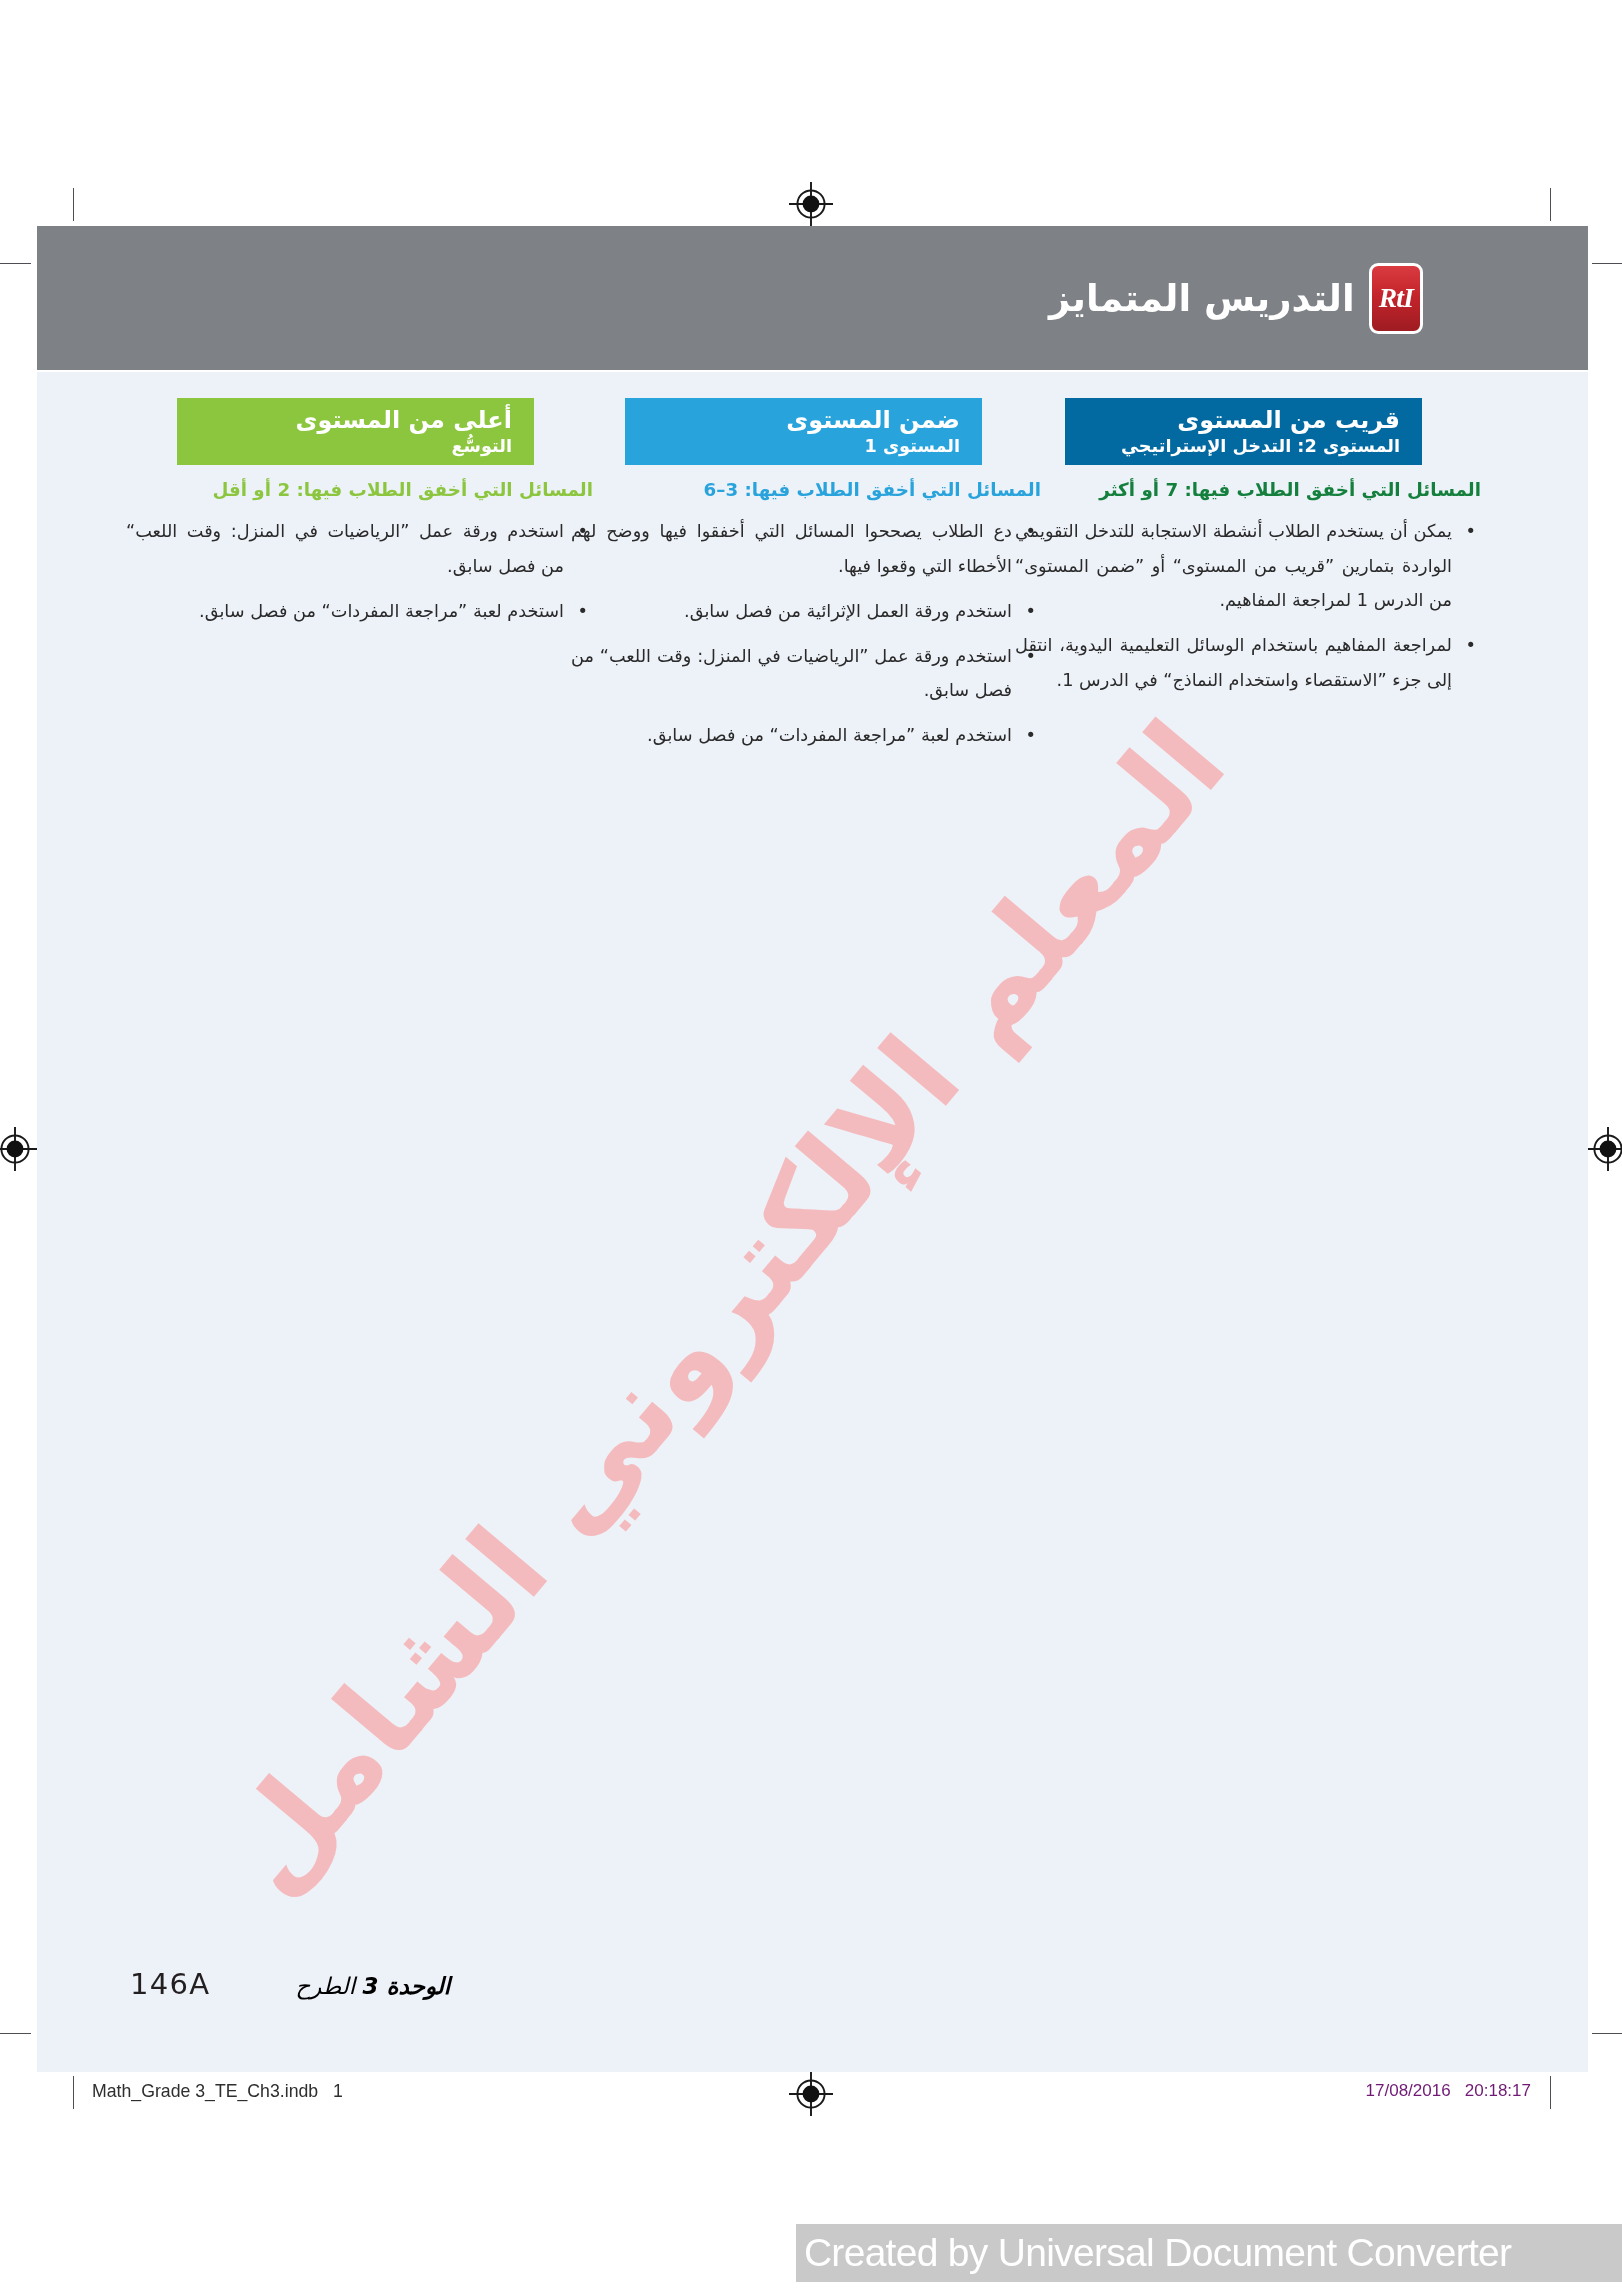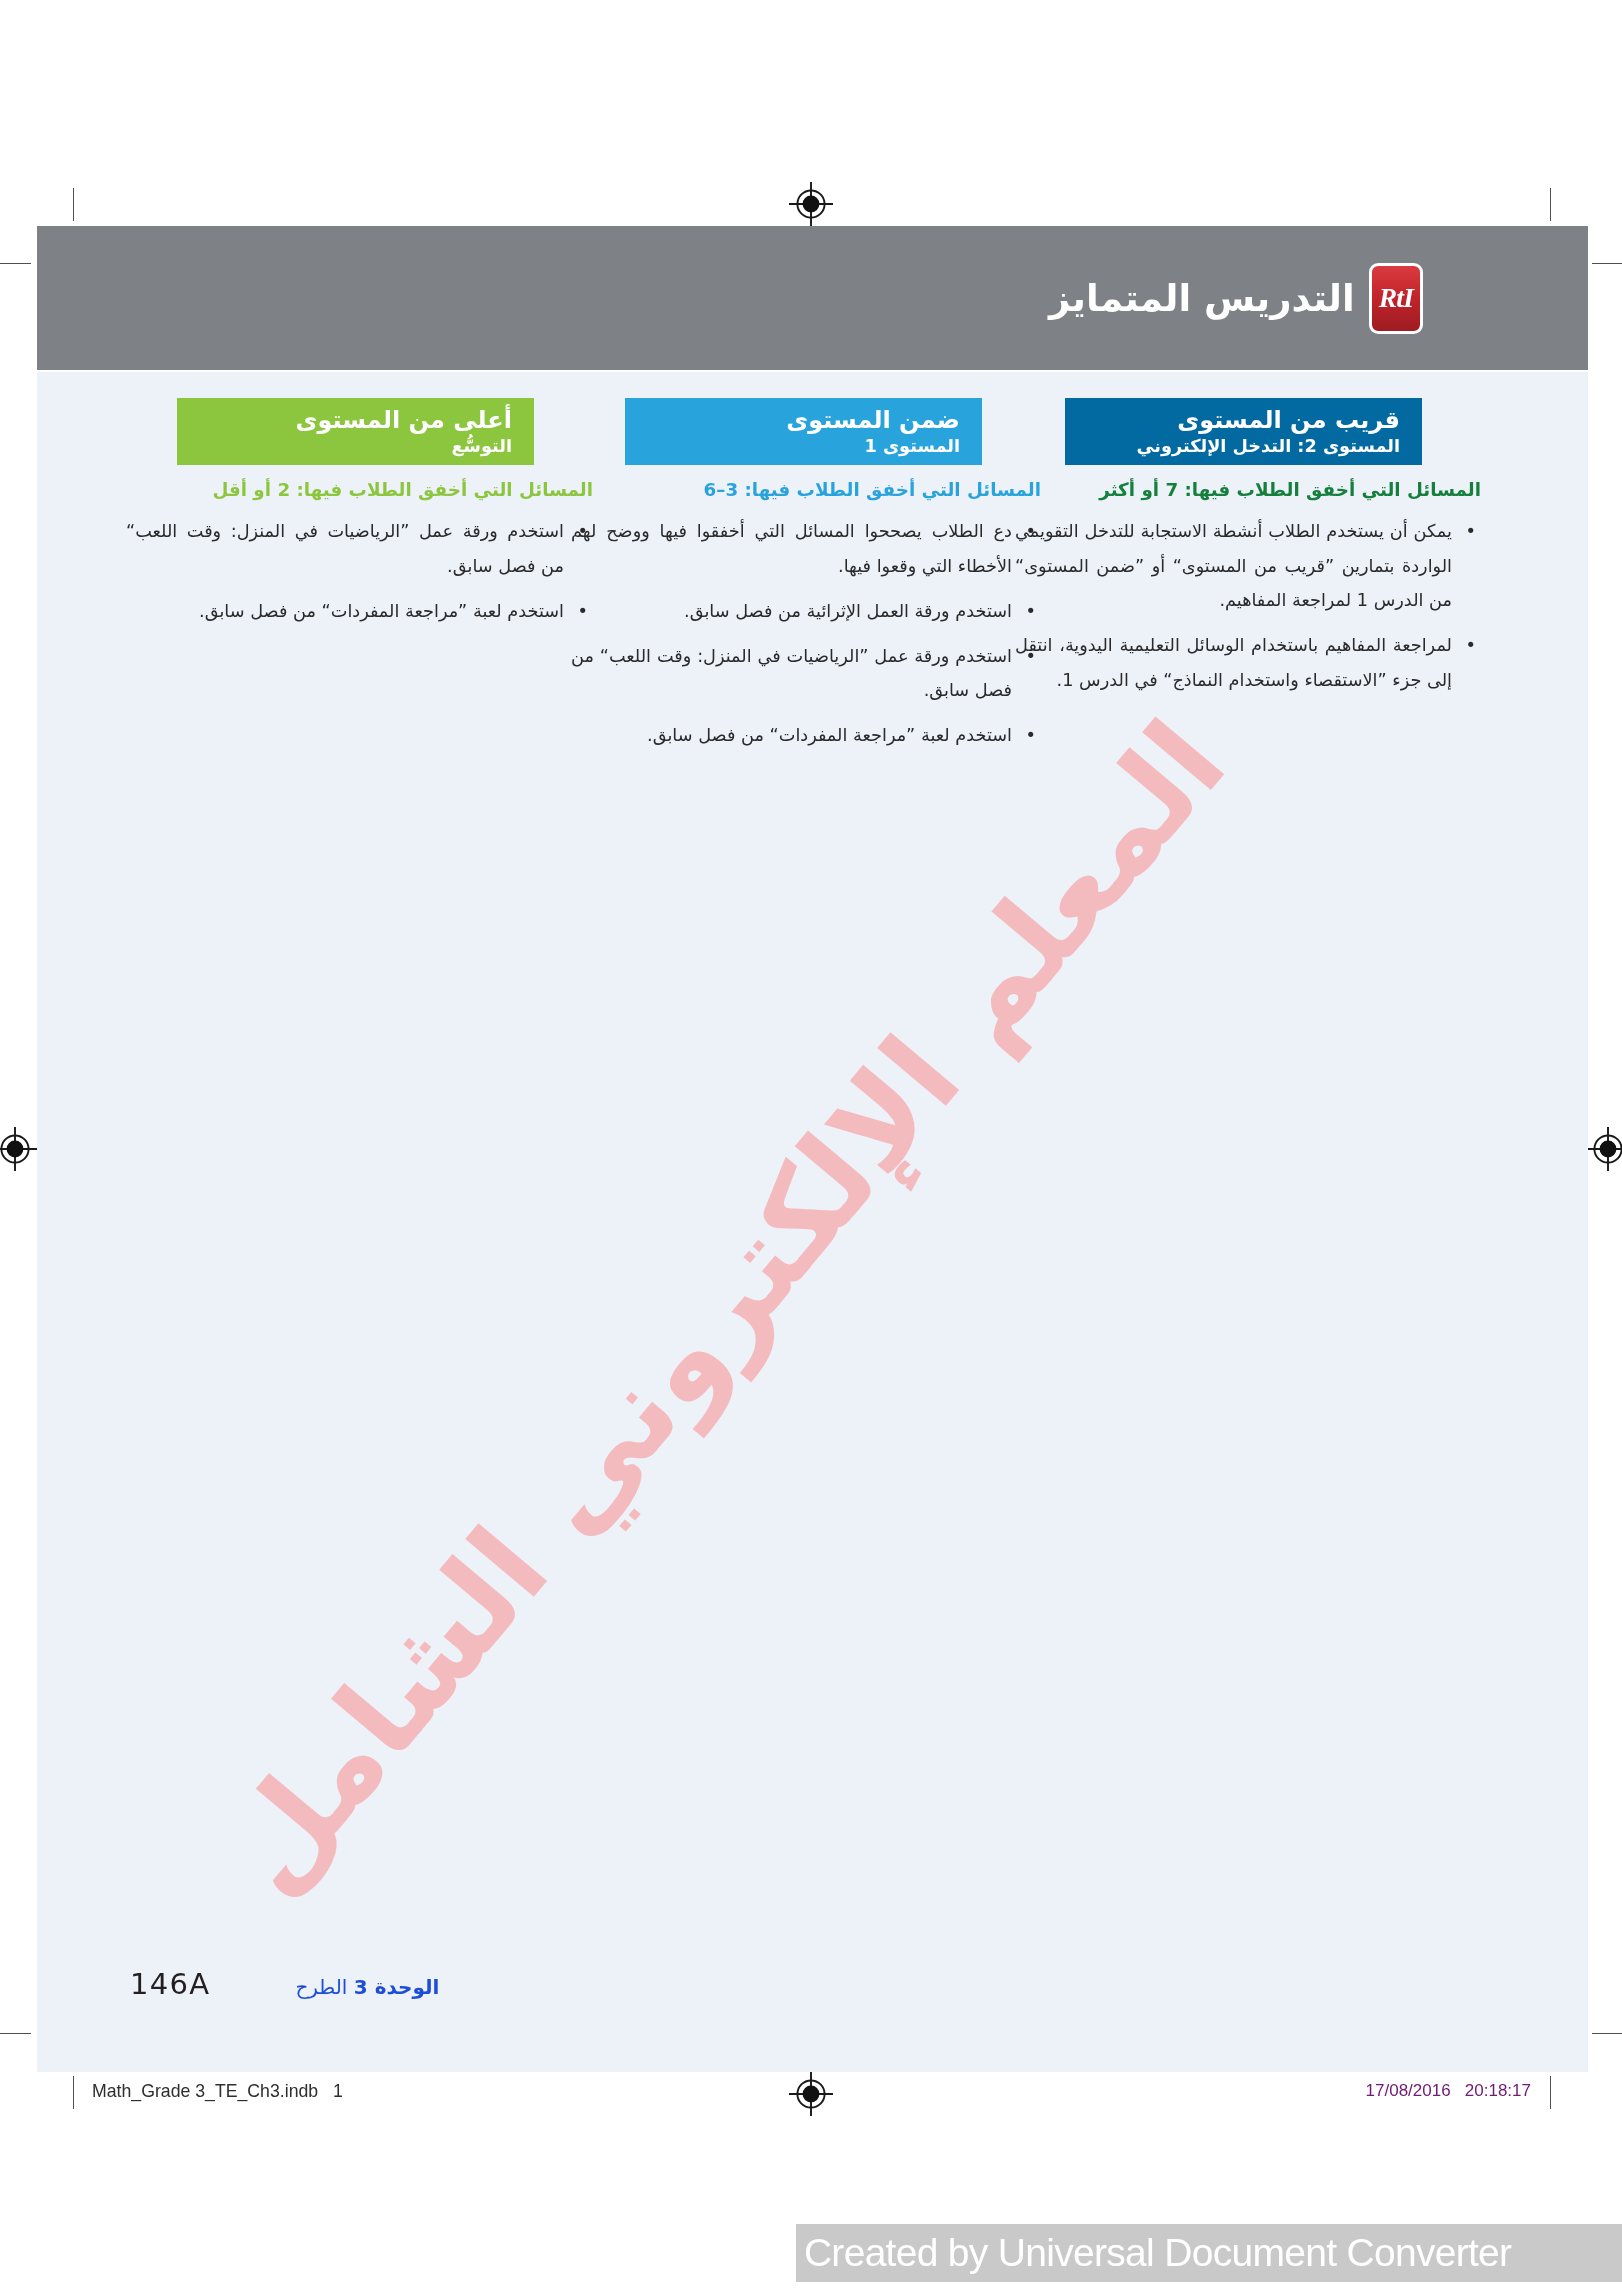--- a/index.html
+++ b/index.html
@@ -42,21 +42,21 @@
   .bullets{list-style:none;margin:13px 0 0;padding:0;}
   .bullets li{position:relative;padding-right:29px;margin-bottom:10.5px;font-size:17.7px;
               line-height:1.95;color:#2a2a2a;text-align:justify;}
   .bullets li::before{content:"•";position:absolute;right:5.2px;top:0;color:#2a2a2a;}
 
   
   .footer-line{position:absolute;left:93px;top:1595px;display:flex;align-items:baseline;
                gap:85px;z-index:2;}
   .page-num{font-size:29px;font-weight:normal;color:#231f20;letter-spacing:1.3px;
             font-family:"DejaVu Sans",sans-serif;}
-  .unit{direction:rtl;font-size:20px;color:#1d4ed8;}
+  .unit{direction:rtl;font-size:23px;color:#000000;font-style:italic;}
   .unit b{font-weight:bold;}
 
   
   .print-file{position:absolute;left:92px;top:2081px;font-size:17.7px;color:#2e2e2e;
               font-family:"Liberation Sans",sans-serif;white-space:pre;}
   .print-date{position:absolute;right:92px;top:2081px;font-size:17px;color:#701a75;
               font-family:"Liberation Sans",sans-serif;white-space:pre;}
 
   
   .udc-banner{position:absolute;left:796px;top:2224px;width:826px;height:58px;background:#c9c9c9;
@@ -110,21 +110,21 @@
     </div>
   </header>
 
   <main class="content">
 
     <div class="watermark">المعلم الإلكتروني الشامل</div>
 
     <section class="tier-col" style="right:107px;width:466px;">
       <div class="tier-box" style="background: #0369a1;">
         <div class="tier-title">قريب من المستوى</div>
-        <div class="tier-subtitle">المستوى 2: التدخل الإلكتروني</div>
+        <div class="tier-subtitle">المستوى 2: التدخل الإستراتيجي</div>
       </div>
       <div class="criteria" style="color: #15803d;">المسائل التي أخفق الطلاب فيها: 7 أو أكثر</div>
       <ul class="bullets">
         <li>يمكن أن يستخدم الطلاب أنشطة الاستجابة للتدخل التقويمي الواردة بتمارين ”قريب من المستوى“ أو ”ضمن المستوى“ من الدرس 1 لمراجعة المفاهيم.</li>
         <li>لمراجعة المفاهيم باستخدام الوسائل التعليمية اليدوية، انتقل إلى جزء ”الاستقصاء واستخدام النماذج“ في الدرس 1.</li>
       </ul>
     </section>
 
     <section class="tier-col" style="right:547px;width:470px;">
       <div class="tier-box" style="background: rgb(41, 163, 220);">

